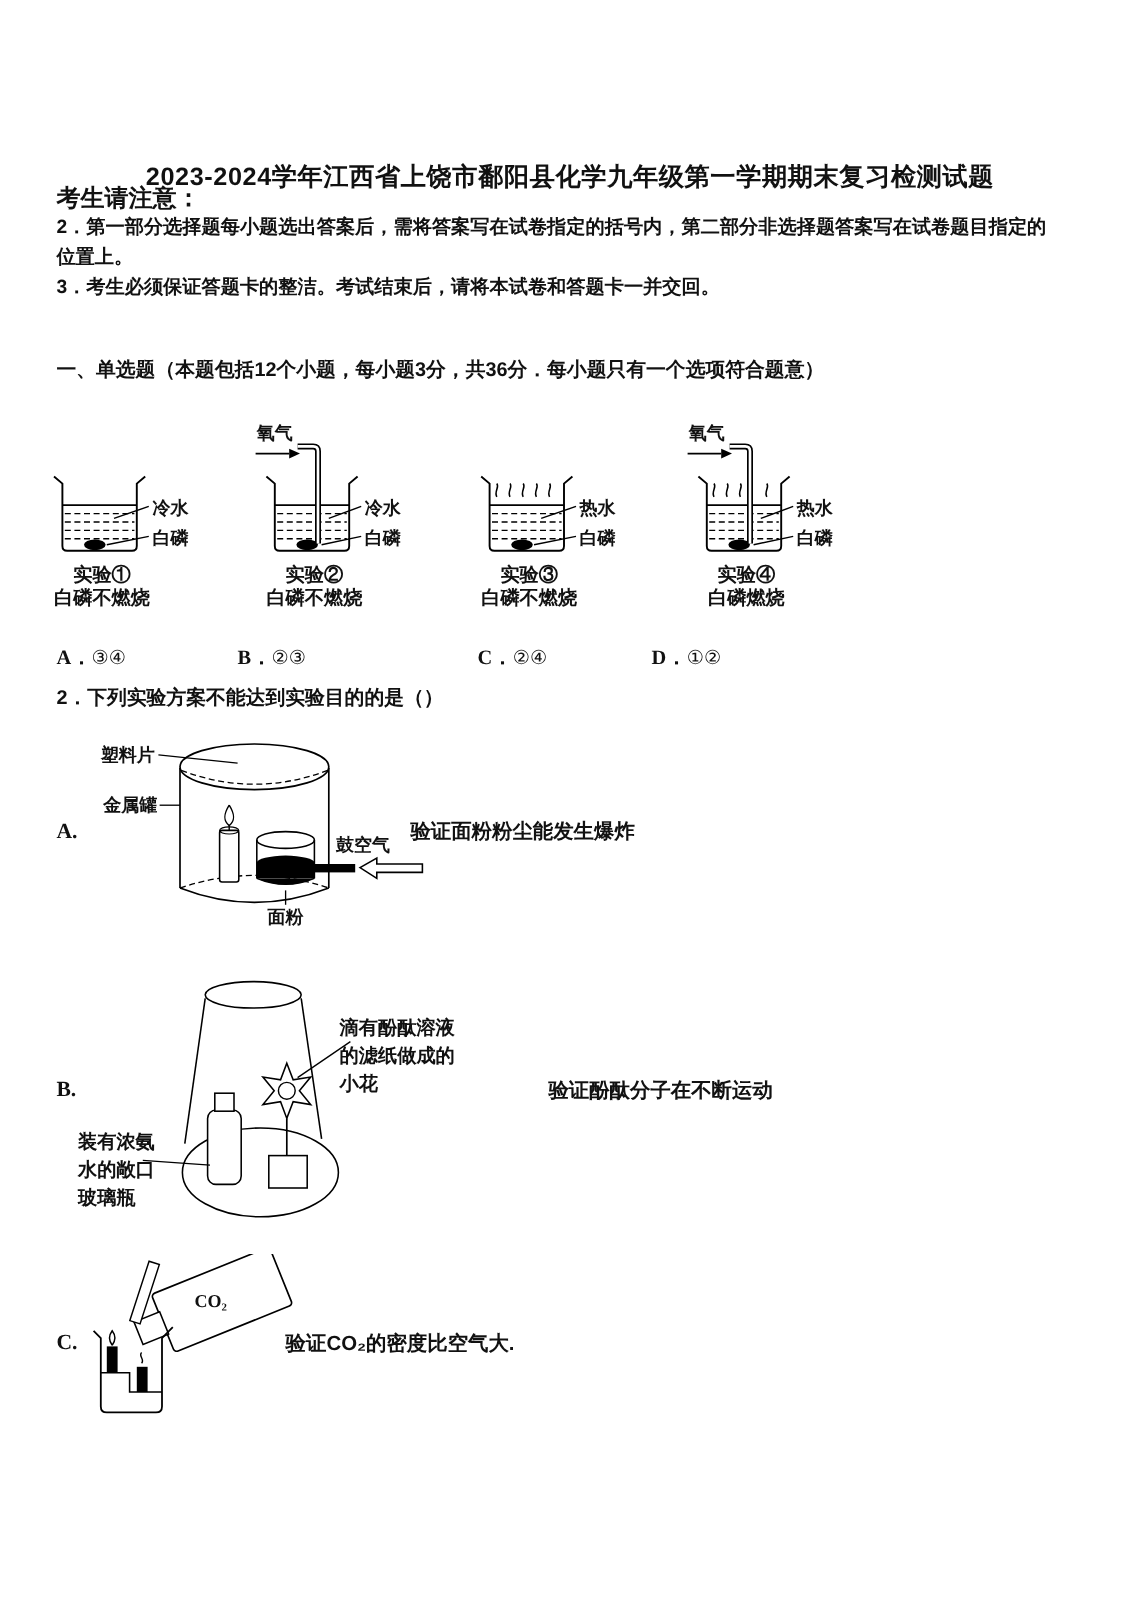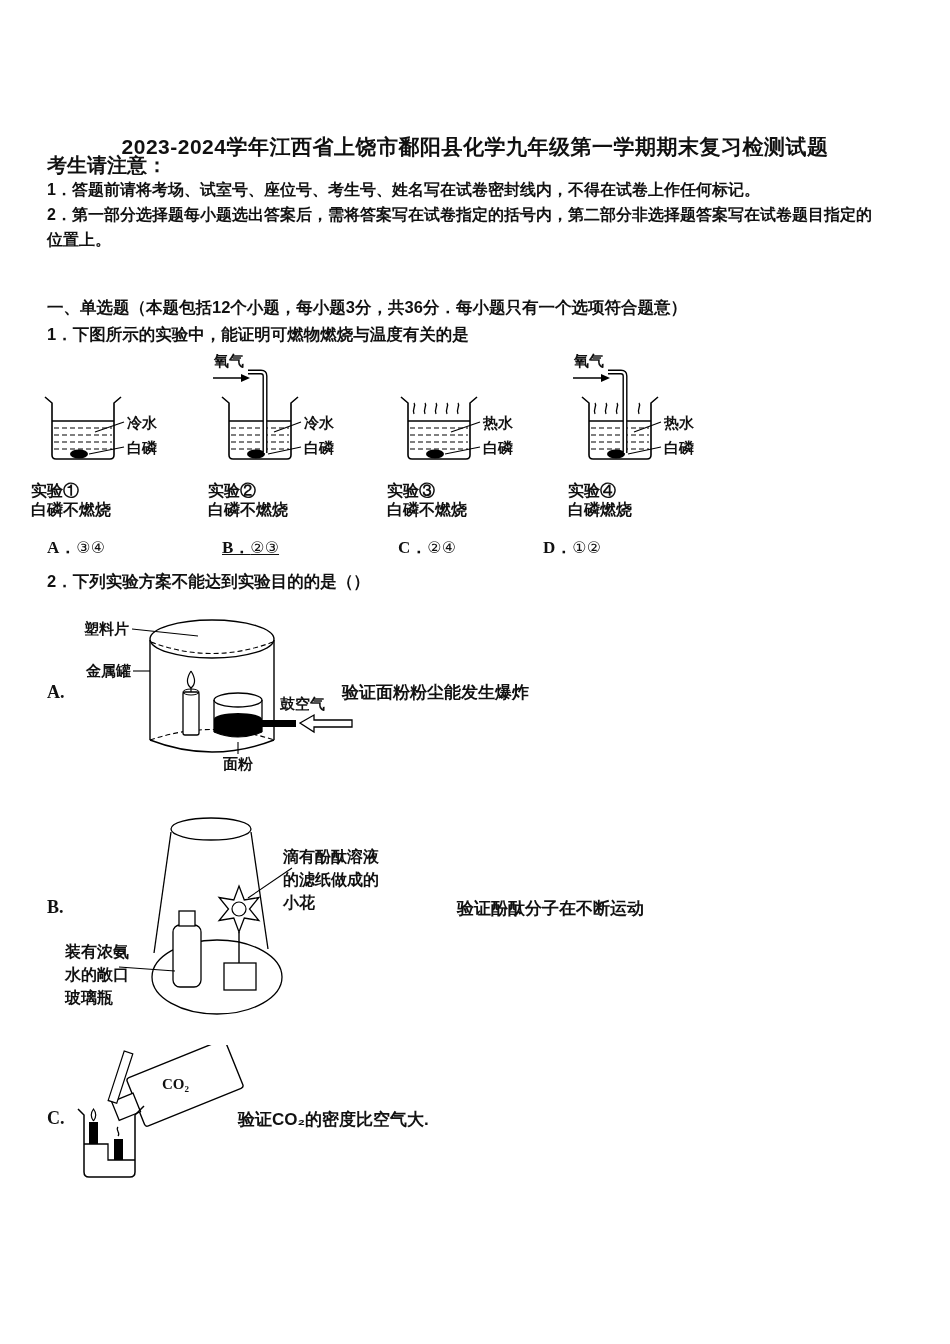--- a/index.html
+++ b/index.html
@@ -14,44 +14,43 @@
     left:0; right:0; top:110px; text-align:center;
     font-size:21px; font-weight:bold; letter-spacing:.5px;margin-top:23px;
   }
   .notice-head{left:47px; top:152px; font-size:20px; font-weight:bold;}
   .notice-list{left:47px; top:177px; width:828px; font-size:16px; font-weight:bold; line-height:25px;}
   .notice-list p{margin:0;}
   .section-head{left:47px; top:297px; font-size:16.5px; font-weight:bold;}
   .stem{left:47px; font-size:16.5px; font-weight:bold;}
   .expcol{top:352px; width:175px;}
   .expcol svg{display:block;}
-  .cap{width:108px; font-size:16px; font-weight:bold; line-height:19px; margin-top:17px;}
+  .cap{width:108px; text-align:center; font-size:16px; font-weight:bold; line-height:19px; margin-top:6px;}
   svg text{font-family:"Liberation Sans", sans-serif; font-weight:600; fill:#111;}
   .optrow{top:536px; font-family:"Liberation Serif", serif; font-size:17px;}
   .optrow .ltr{font-weight:bold;}
   .optrow .val{font-family:"DejaVu Sans", sans-serif; font-size:16px;}
   .qletter{font-family:"Liberation Serif", serif; font-weight:bold; font-size:18px;}
   .purpose{font-size:17px; font-weight:bold;}
   .serif{font-family:"Liberation Serif", serif;}
 </style>
 </head>
 <body>
 
 <div class="page">
 
   <div class="abs title">2023-2024学年江西省上饶市鄱阳县化学九年级第一学期期末复习检测试题</div>
 
   <div class="abs notice-head">考生请注意：</div>
   <div class="abs notice-list">
-    <p>1．答题前请将考场、试室号、座位号、考生号、姓名写在试卷密封线内，不得在试卷上作任何标记。</p>
     <p>2．第一部分选择题每小题选出答案后，需将答案写在试卷指定的括号内，第二部分非选择题答案写在试卷题目指定的位置上。</p>
+    <p>3．考生必须保证答题卡的整洁。考试结束后，请将本试卷和答题卡一并交回。</p>
   </div>
 
   <div class="abs section-head">一、单选题（本题包括12个小题，每小题3分，共36分．每小题只有一个选项符合题意）</div>
-  <div class="abs stem" style="top:324px;">1．下图所示的实验中，能证明可燃物燃烧与温度有关的是</div>
 
   <div class="abs expcol" style="left:31px;">
     <svg width="175" height="112" viewBox="0 0 175 112">
       <path d="M14,45 L21,51 V103 Q21,107 25,107 H79 Q83,107 83,103 V51 L90,45" fill="none" stroke="#000" stroke-width="1.6"></path>
       <line x1="21" y1="69" x2="83" y2="69" stroke="#000" stroke-width="1.4"></line>
       <g stroke="#000" stroke-width="1.2" stroke-dasharray="5 3">
         <line x1="23" y1="76" x2="81" y2="76"></line>
           <line x1="23" y1="83" x2="81" y2="83"></line>
         <line x1="23" y1="90" x2="81" y2="90"></line>
           <line x1="23" y1="97" x2="81" y2="97"></line>
@@ -151,21 +150,21 @@
       <text x="96" y="76" font-size="15">热水</text>
       <text x="96" y="101" font-size="15">白磷</text>
     </svg>
     <div class="cap">
       <div>实验④</div>
       <div>白磷燃烧</div>
     </div>
   </div>
 
   <div class="abs optrow" style="left:47px;"><span class="ltr">A．</span><span class="val">③④</span></div>
-  <div class="abs optrow" style="left:222px;text-decoration:underline;"><span class="ltr">B．</span><span class="val">②③</span></div>
+  <div class="abs optrow" style="left:198px;"><span class="ltr">B．</span><span class="val">②③</span></div>
   <div class="abs optrow" style="left:398px;"><span class="ltr">C．</span><span class="val">②④</span></div>
   <div class="abs optrow" style="left:543px;"><span class="ltr">D．</span><span class="val">①②</span></div>
 
   <div class="abs stem" style="top:571px;text-align:center;">2．下列实验方案不能达到实验目的的是（）</div>
 
   <div class="abs qletter" style="left:47px; top:682px;">A.</div>
   <svg class="abs" style="left:80px; top:612px;" width="330" height="168" viewBox="0 0 330 168">
     <ellipse cx="132" cy="27" rx="62" ry="19" fill="none" stroke="#000" stroke-width="1.4"></ellipse>
     <path d="M71,30 Q132,53 193,30" fill="none" stroke="#000" stroke-width="1.1" stroke-dasharray="5 3"></path>
     <line x1="70" y1="28" x2="70" y2="128" stroke="#000" stroke-width="1.4"></line>

